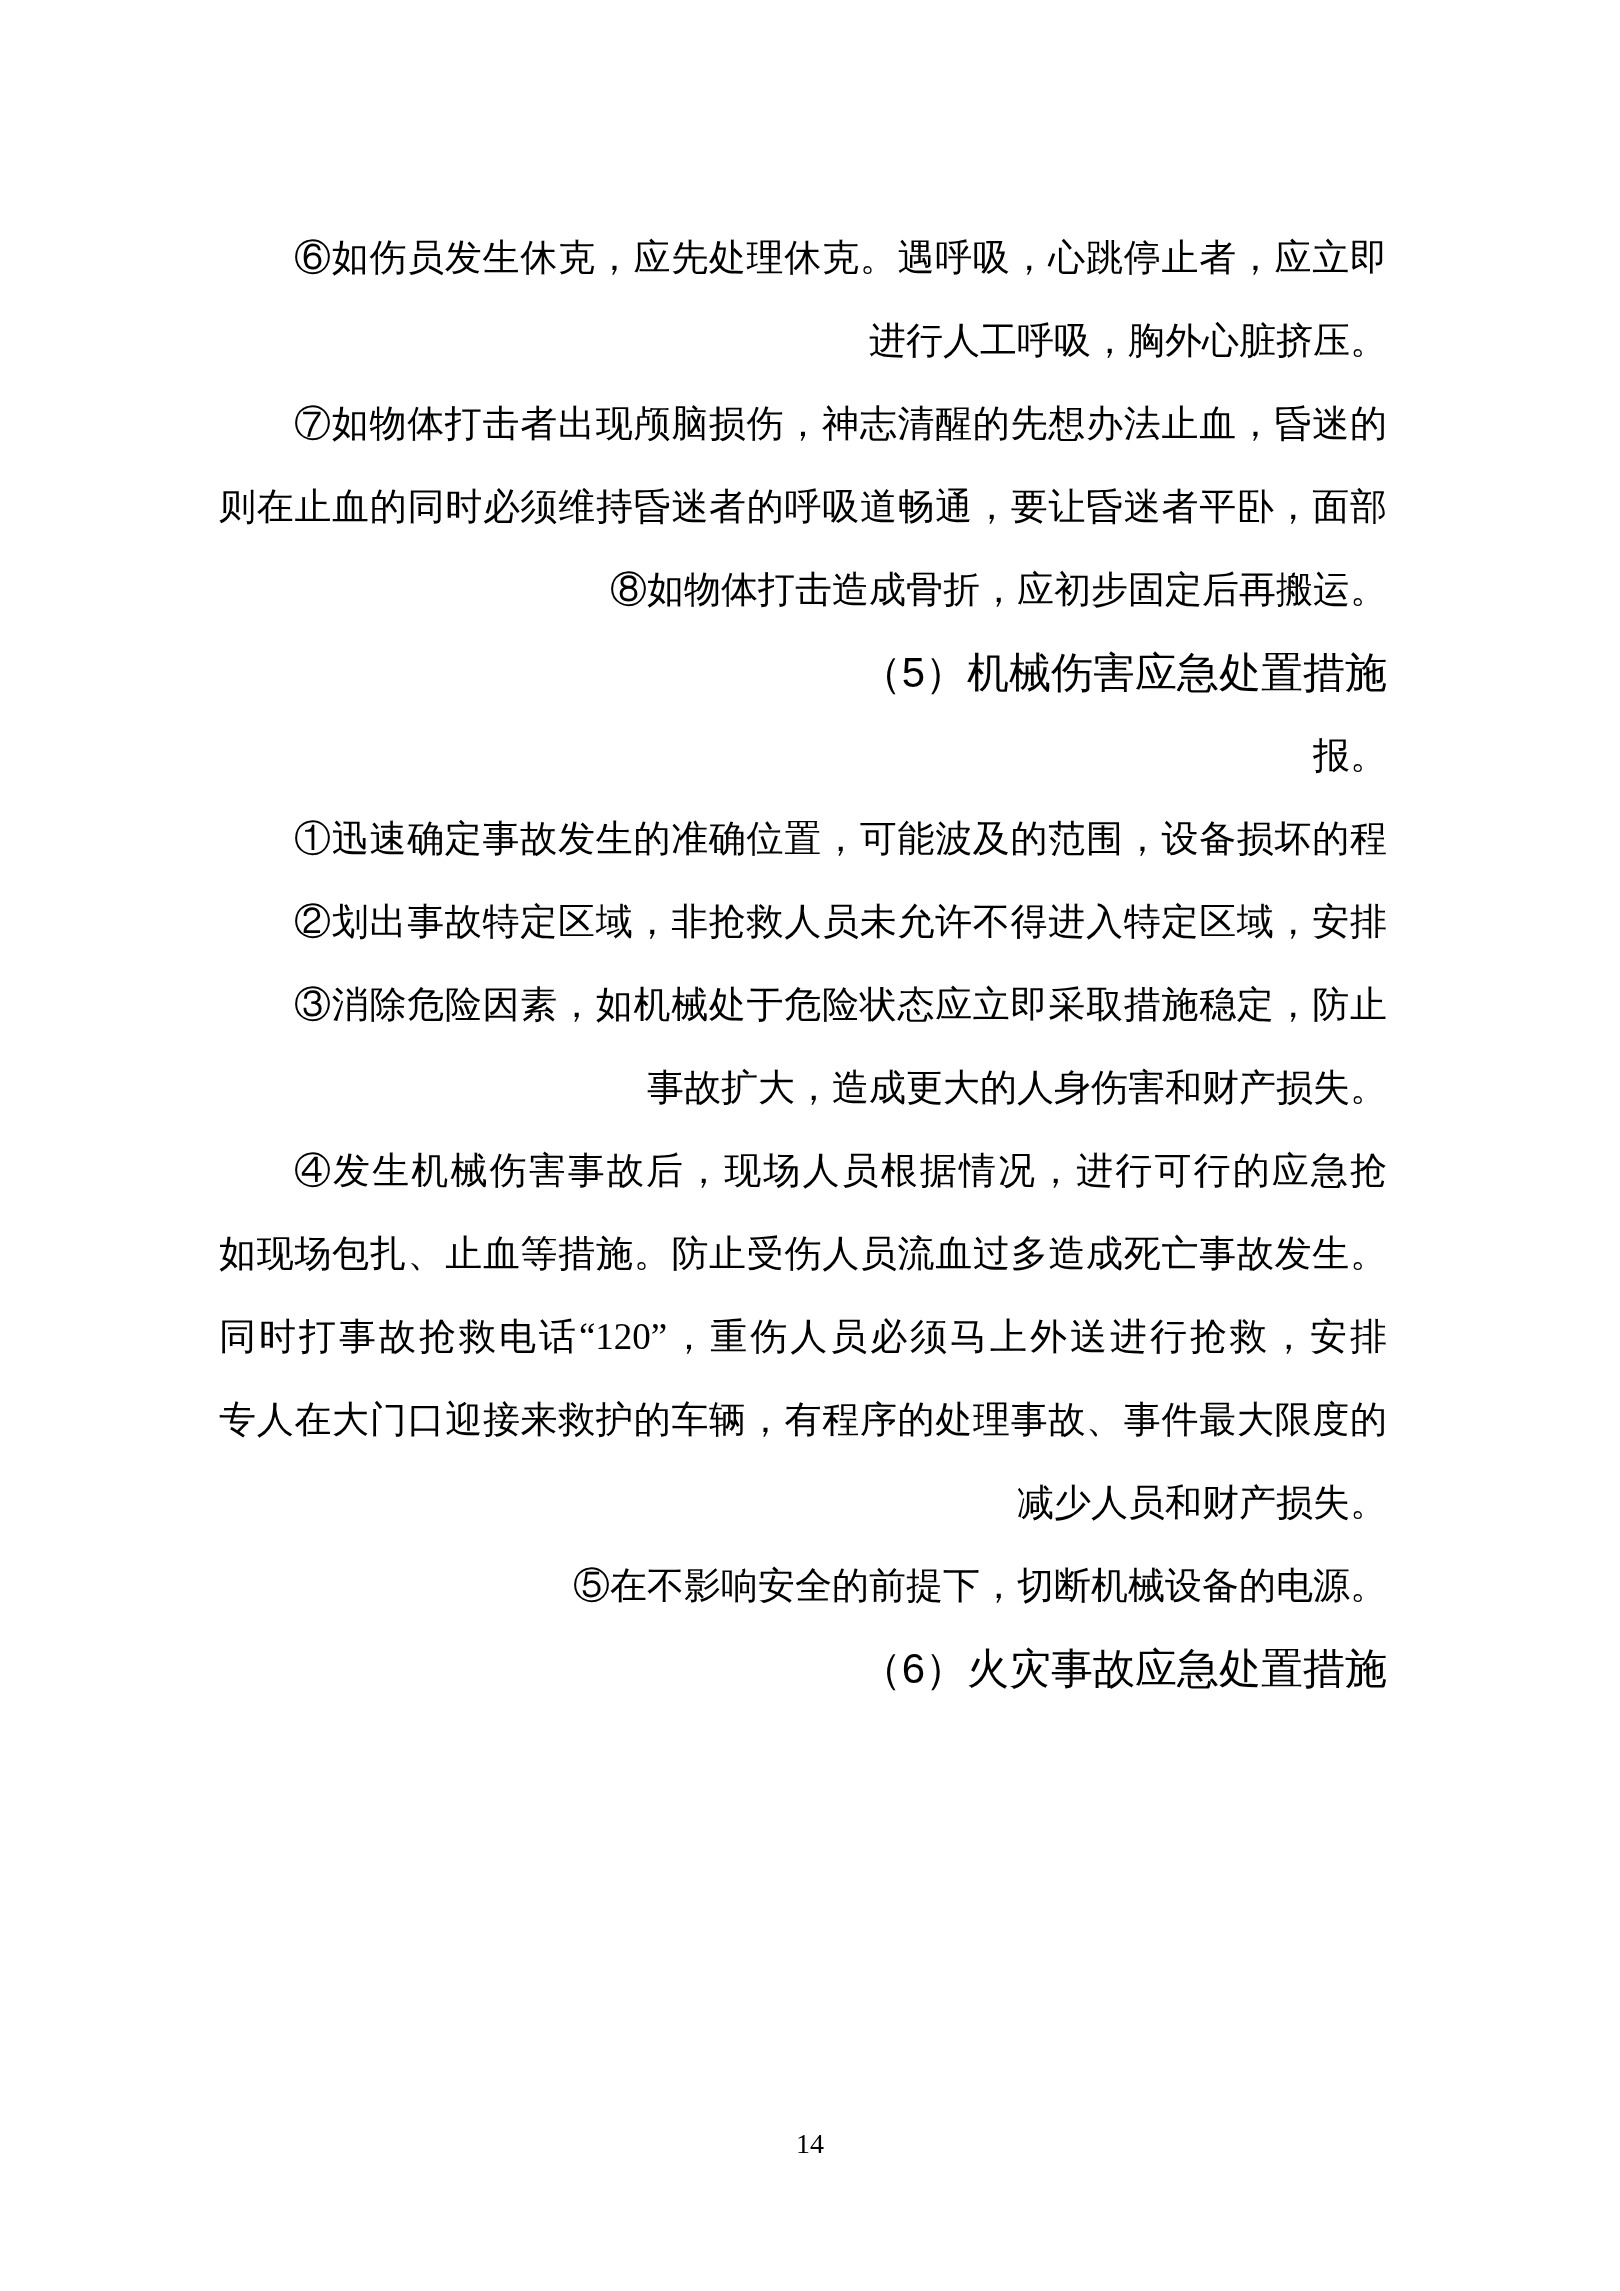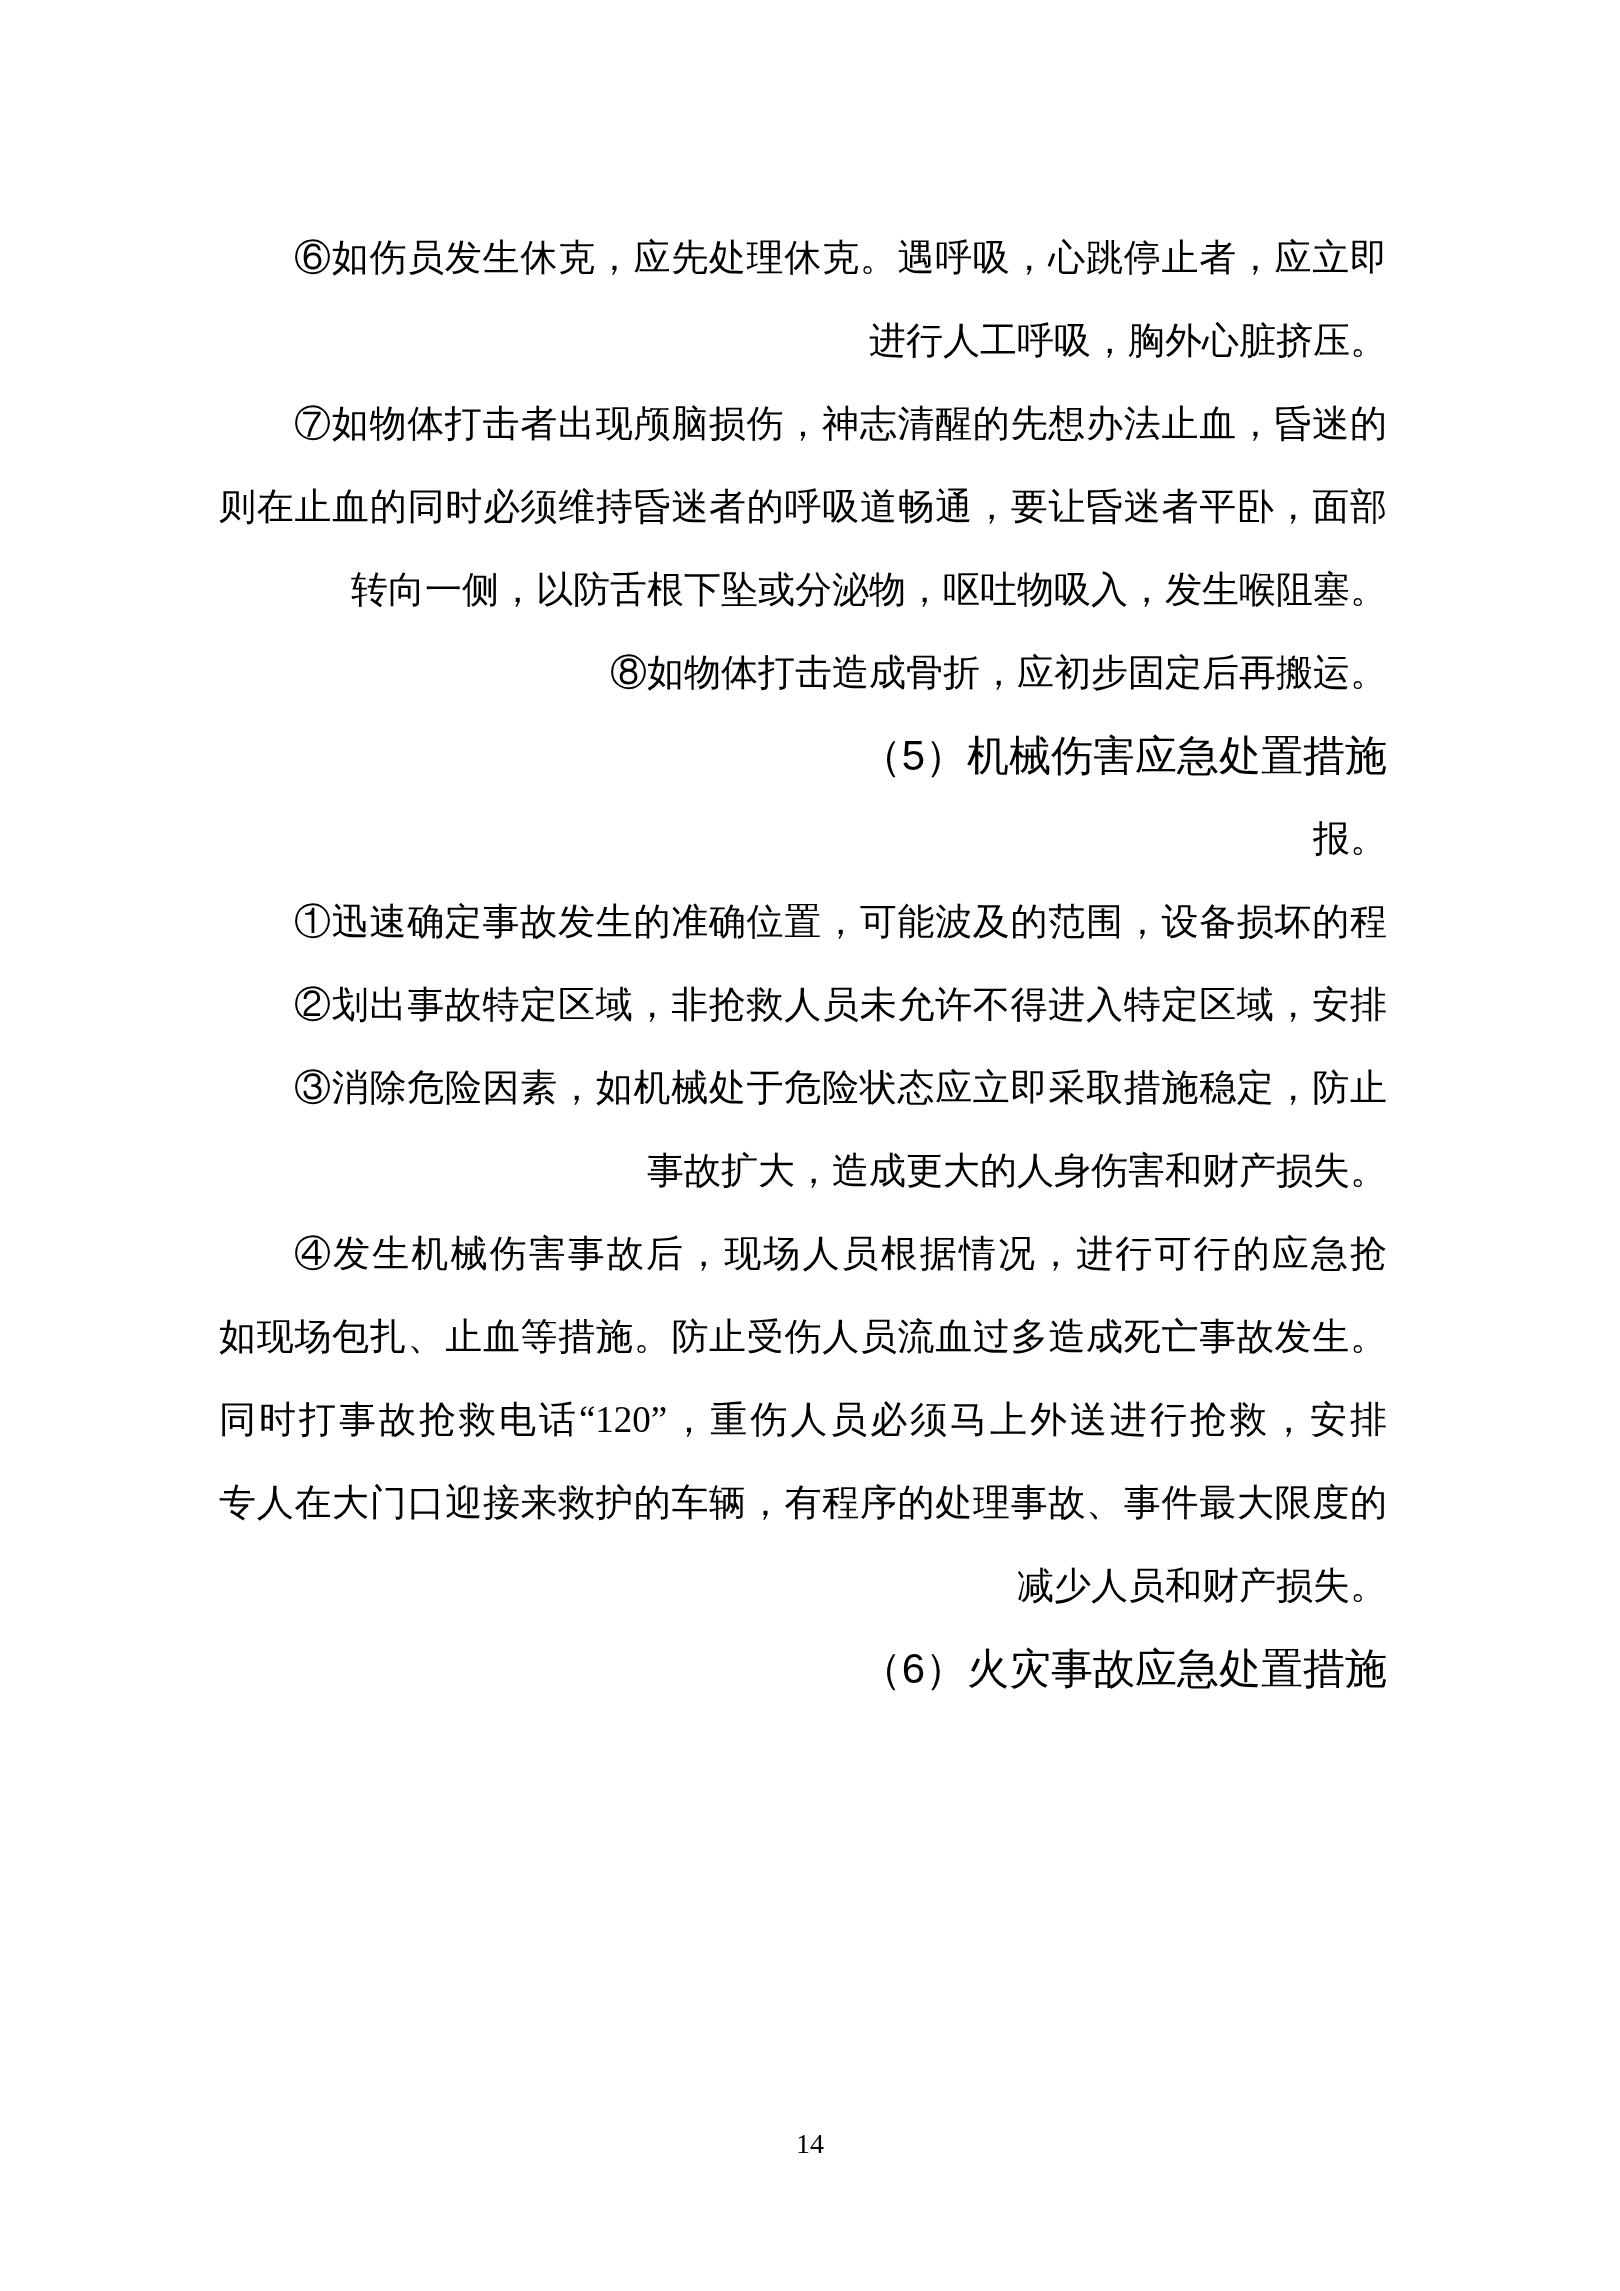--- a/index.html
+++ b/index.html
@@ -37,30 +37,30 @@
 </style>
 </head>
 <body>
 
 <div class="page">
   <div class="text-block">
       <div class="line indent fill">⑥如伤员发生休克，应先处理休克。遇呼吸，心跳停止者，应立即</div>
       <div class="line">进行人工呼吸，胸外心脏挤压。</div>
       <div class="line indent fill">⑦如物体打击者出现颅脑损伤，神志清醒的先想办法止血，昏迷的</div>
       <div class="line fill">则在止血的同时必须维持昏迷者的呼吸道畅通，要让昏迷者平卧，面部</div>
-      <div class="line">转向一侧，以防舌根下坠或分泌物，呕吐物吸入，发生喉阻塞。</div>
       <div class="line indent">⑧如物体打击造成骨折，应初步固定后再搬运。</div>
       <div class="line indent heading">（5）机械伤害应急处置措施</div>
       <div class="line">报。</div>
       <div class="line indent fill">①迅速确定事故发生的准确位置，可能波及的范围，设备损坏的程</div>
       <div class="line indent fill">②划出事故特定区域，非抢救人员未允许不得进入特定区域，安排</div>
       <div class="line indent fill">③消除危险因素，如机械处于危险状态应立即采取措施稳定，防止</div>
       <div class="line">事故扩大，造成更大的人身伤害和财产损失。</div>
       <div class="line indent fill">④发生机械伤害事故后，现场人员根据情况，进行可行的应急抢救，</div>
       <div class="line fill">如现场包扎、止血等措施。防止受伤人员流血过多造成死亡事故发生。</div>
       <div class="line fill">同时打事故抢救电话“120”，重伤人员必须马上外送进行抢救，安排</div>
       <div class="line fill">专人在大门口迎接来救护的车辆，有程序的处理事故、事件最大限度的</div>
       <div class="line">减少人员和财产损失。</div>
+      <div class="line indent">⑤在不影响安全的前提下，切断机械设备的电源。</div>
       <div class="line indent heading">（6）火灾事故应急处置措施</div>
     </div>
   <div class="page-number">14</div>
 </div>
 
 
 </body></html>

